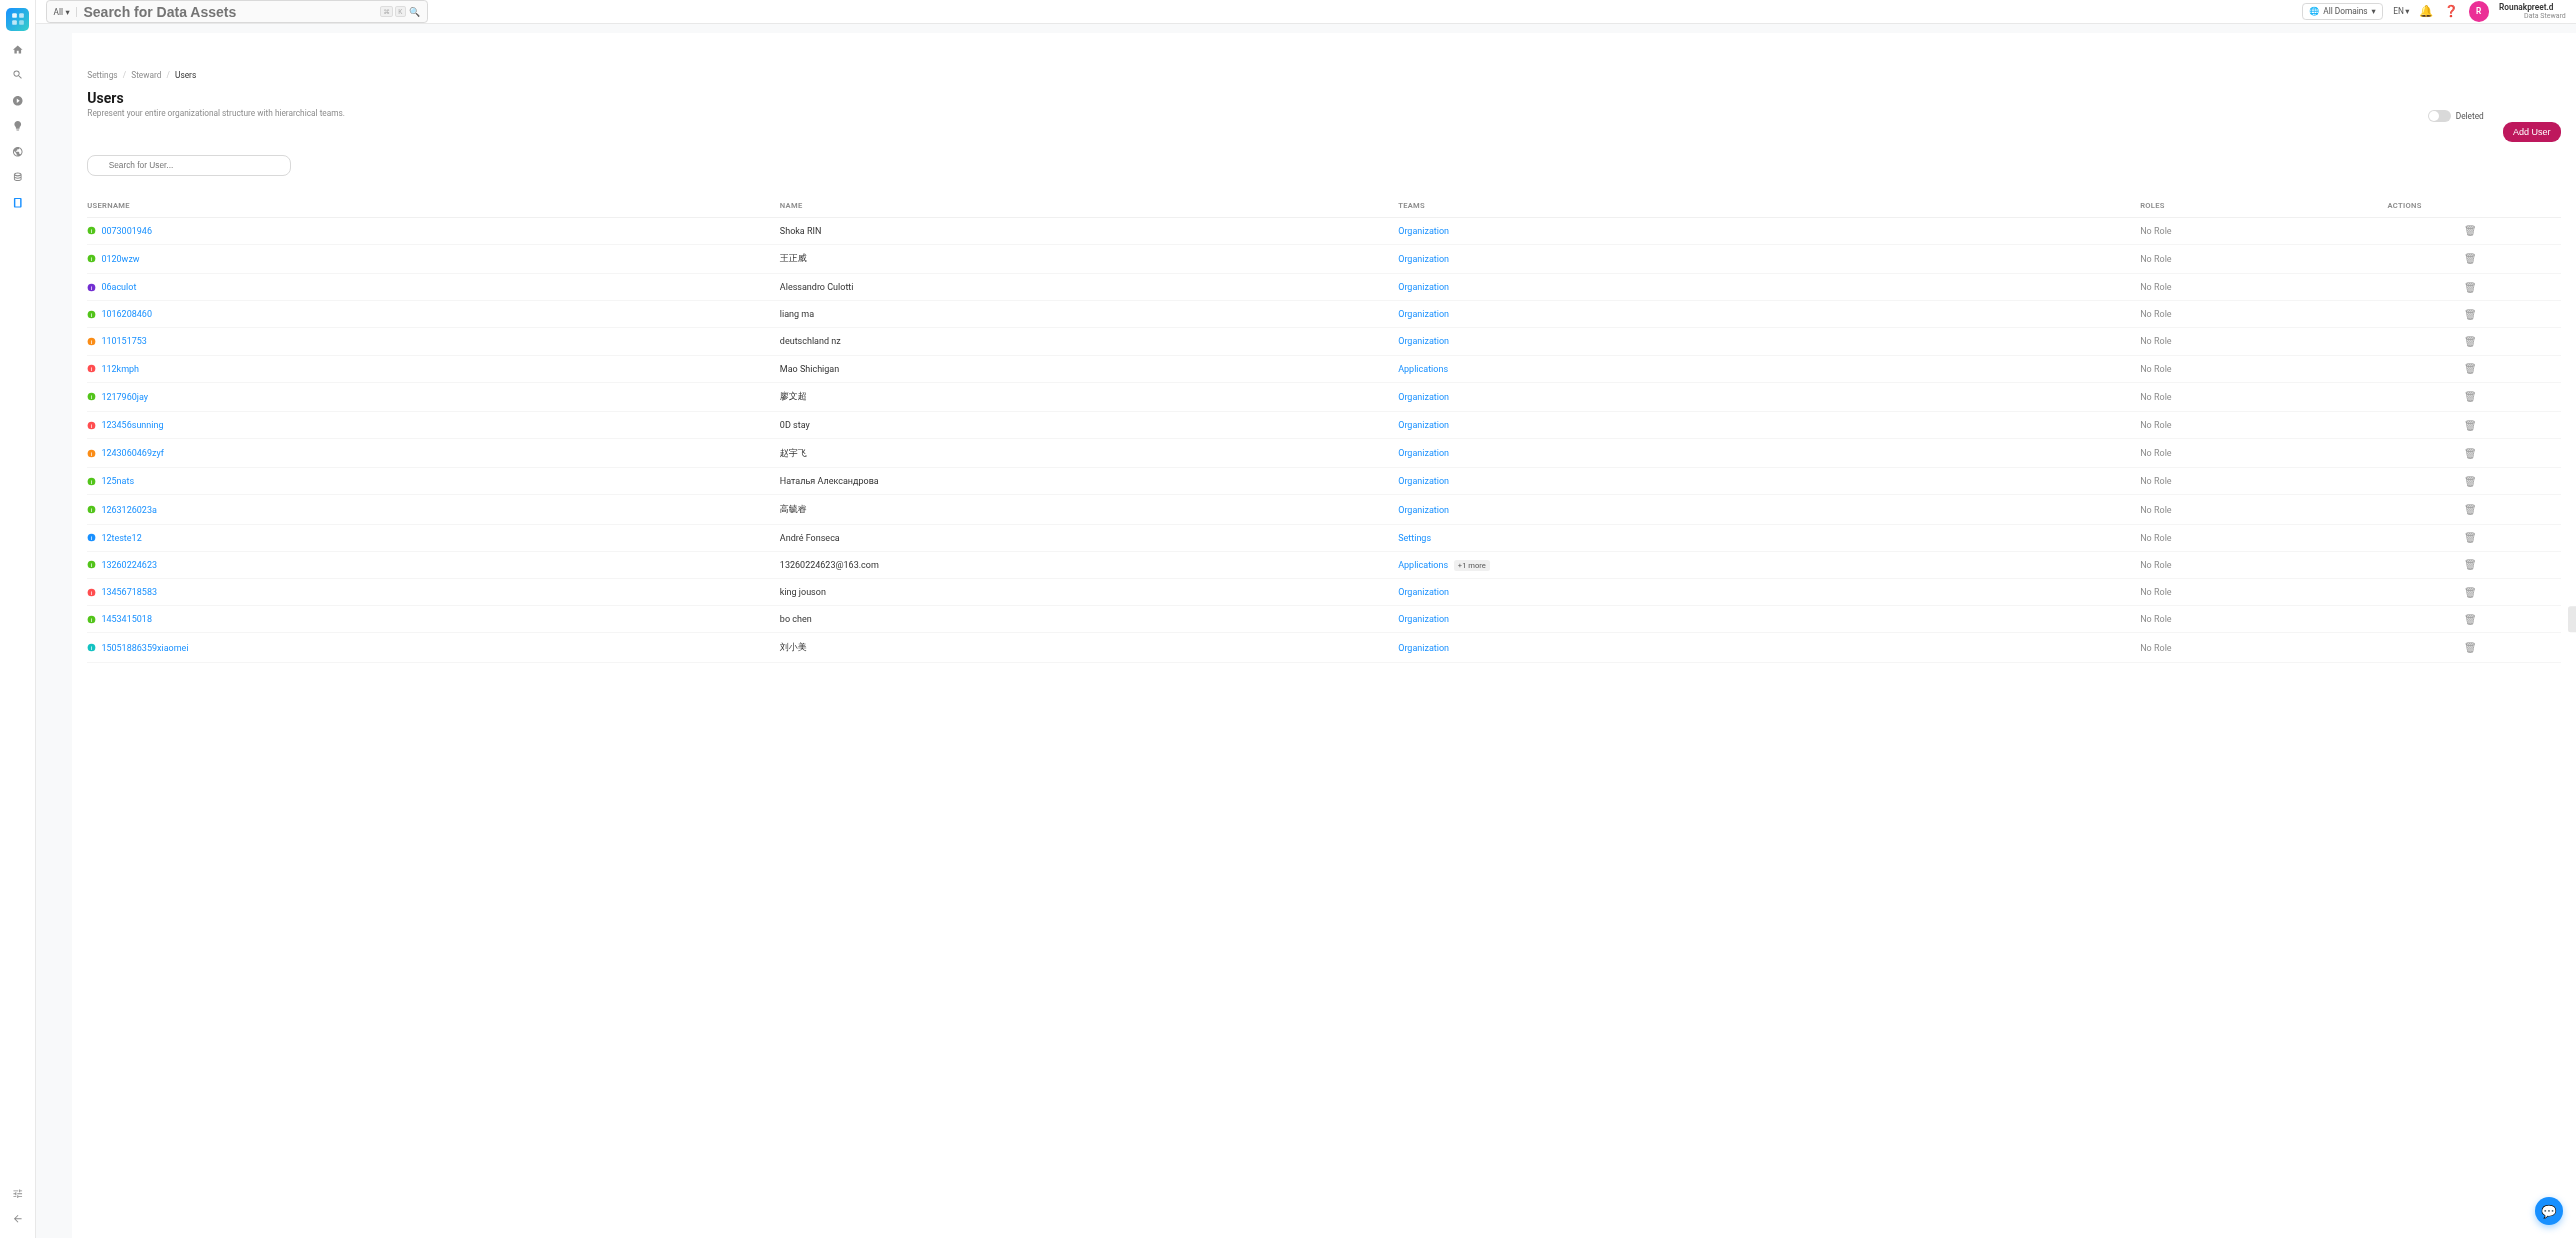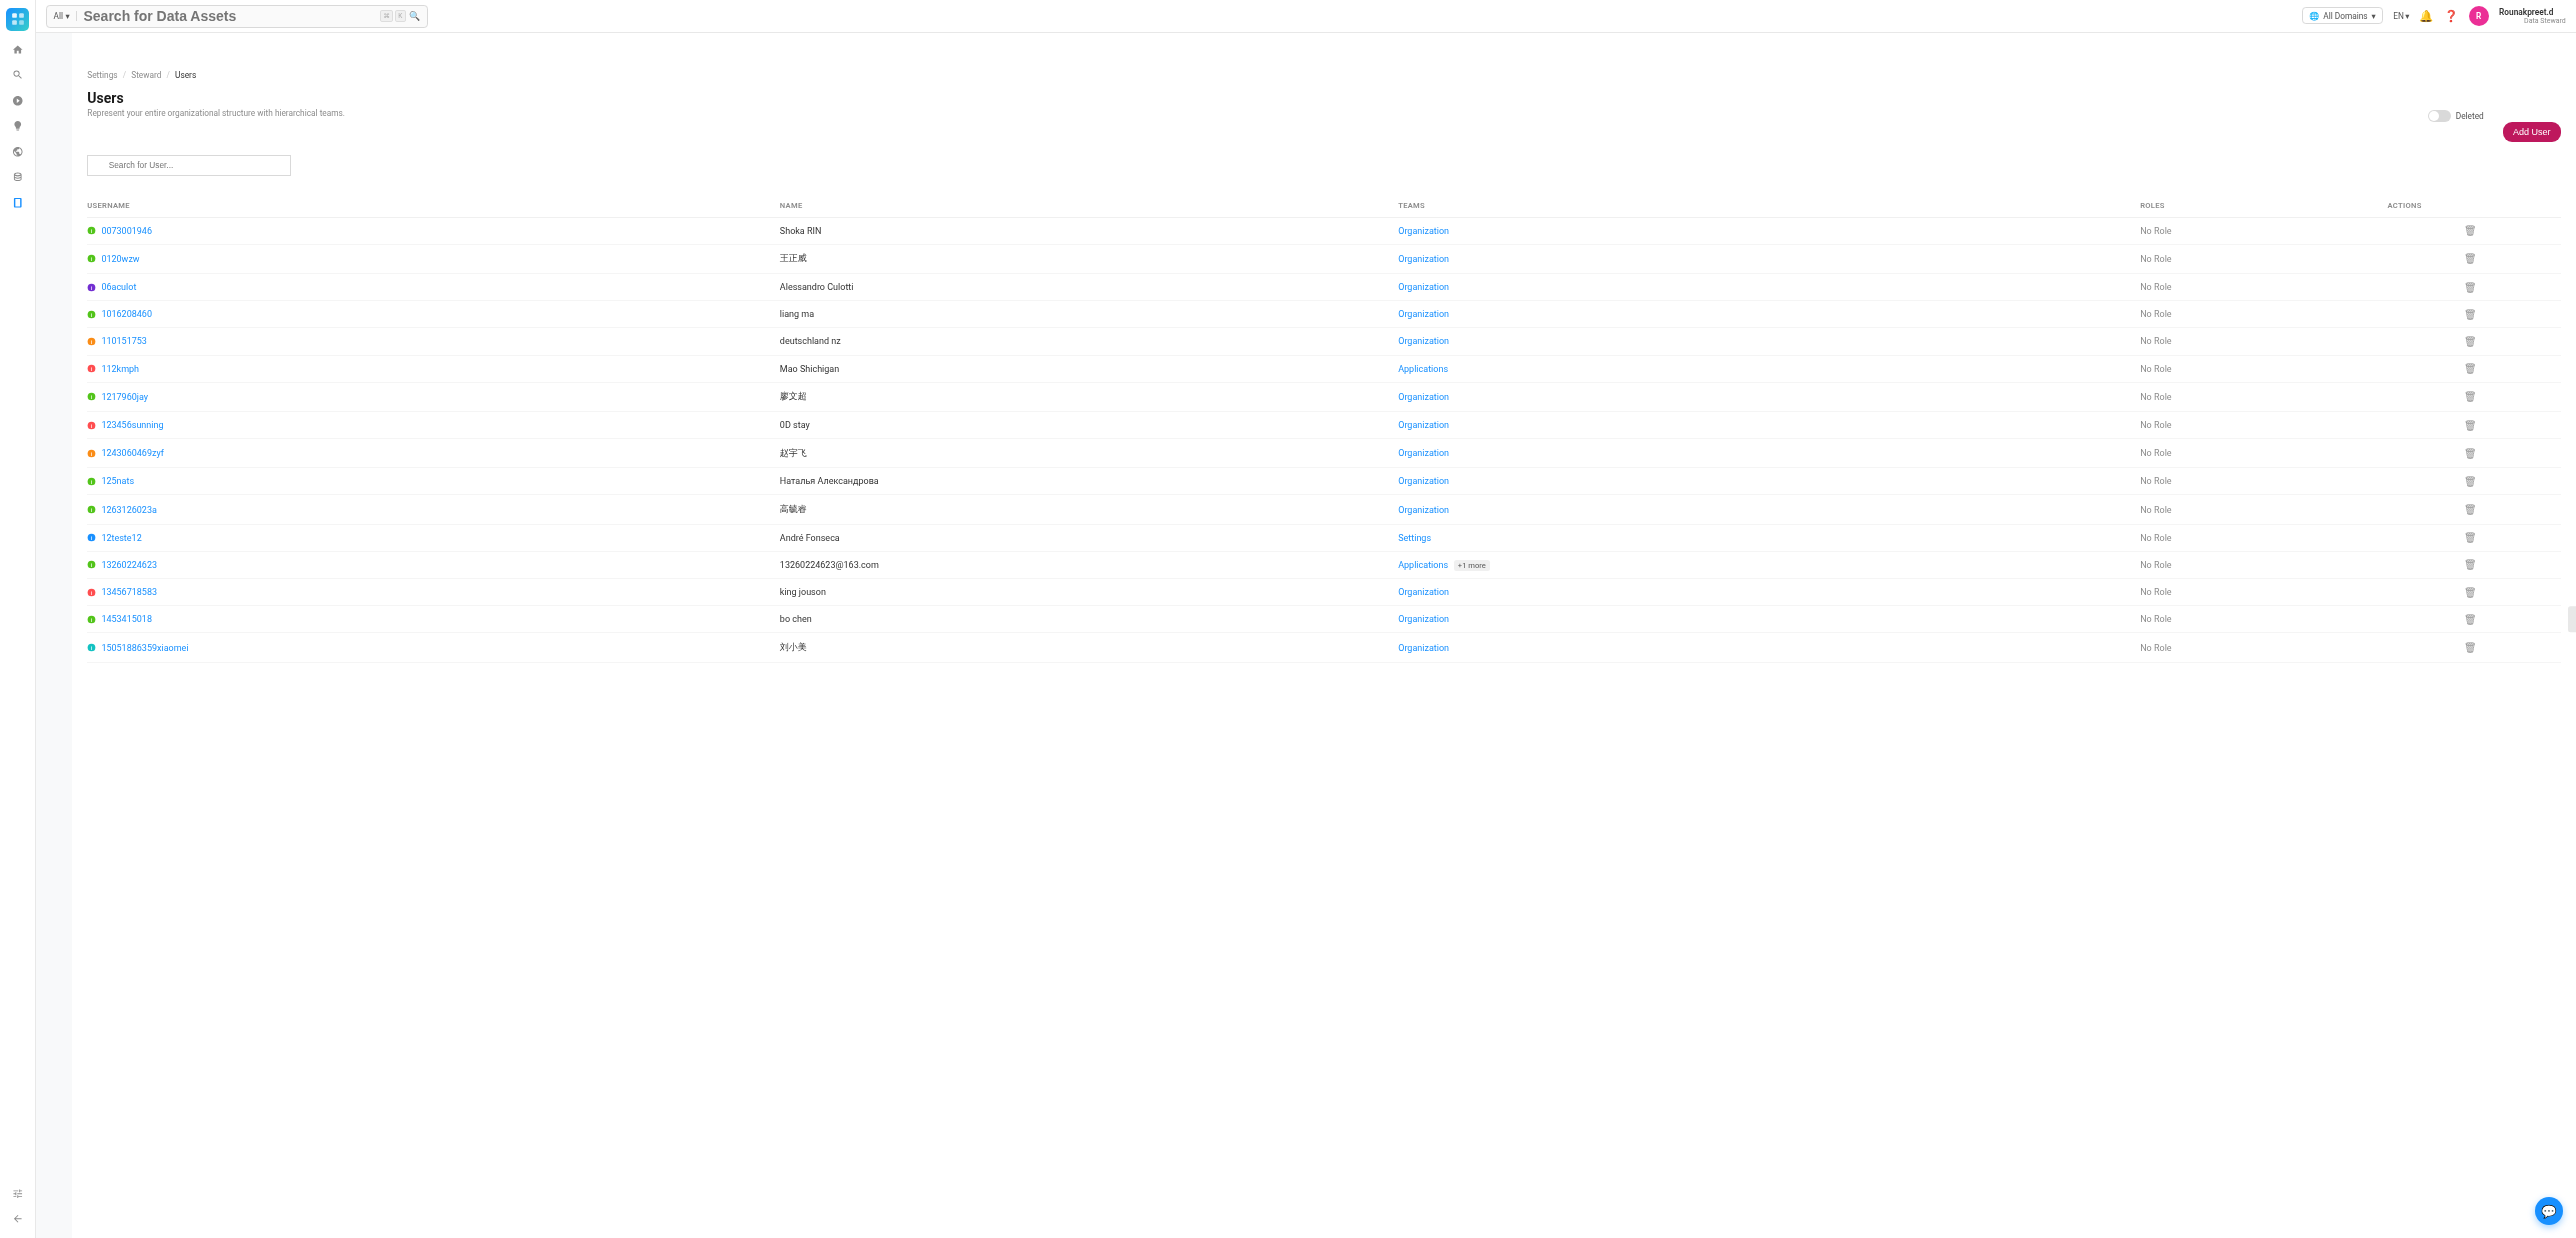--- a/index.html
+++ b/index.html
@@ -35,21 +35,21 @@
       color: #8c8c8c;
       font-size: 10.2px;
       transition: background 0.2s;
     }
     .sidebar-icon.active { color: #1890ff; }
     .sidebar-bottom { margin-top: auto; display: flex; flex-direction: column; align-items: center; gap: 2.5px; }
 
     
     .navbar {
       position: fixed; top: 0; left: 36px; right: 0;
-      height: 33px;
+      height: 24px;
       background: #fff;
       border-bottom: 0.6px solid #e8e8e8;
       display: flex; align-items: center; padding: 0 10.2px;
       z-index: 100;
       gap: 4px;
     }
     .search-area {
       display: flex; align-items: center;
       border: 0.6px solid #d9d9d9;
       border-radius: 3.8px;
@@ -129,21 +129,21 @@
       border: none; border-radius: 9px;
       padding: 5.1px 10.2px; font-size: 9px; font-weight: 500;
       cursor: pointer;
       margin-top: 32px;
     }
 
     
     .user-search {
       width: 204px;
       border: 0.6px solid #d9d9d9;
-      border-radius: 0;
+      border-radius: 8px;
       padding: 4.5px 7.6px 4.5px 20.4px;
       font-size: 8.3px;
       outline: none;
       background: #fff;
       position: relative;
       margin-bottom: 10.2px;
     }
     .user-search-wrapper { position: relative; display: inline-block; margin-bottom: 10.2px; }
     .user-search-icon { position: absolute; left: 6.4px; top: 50%; transform: translateY(-50%); color: #bbb; font-size: 8.3px; }
 

